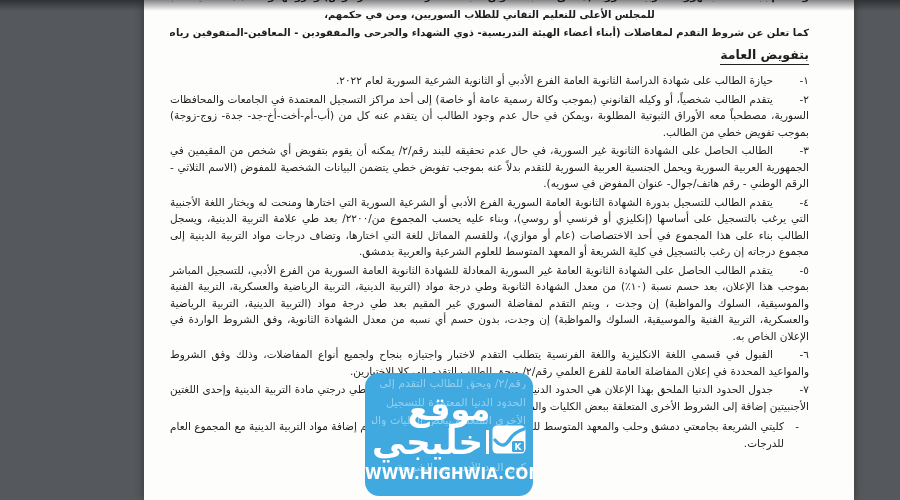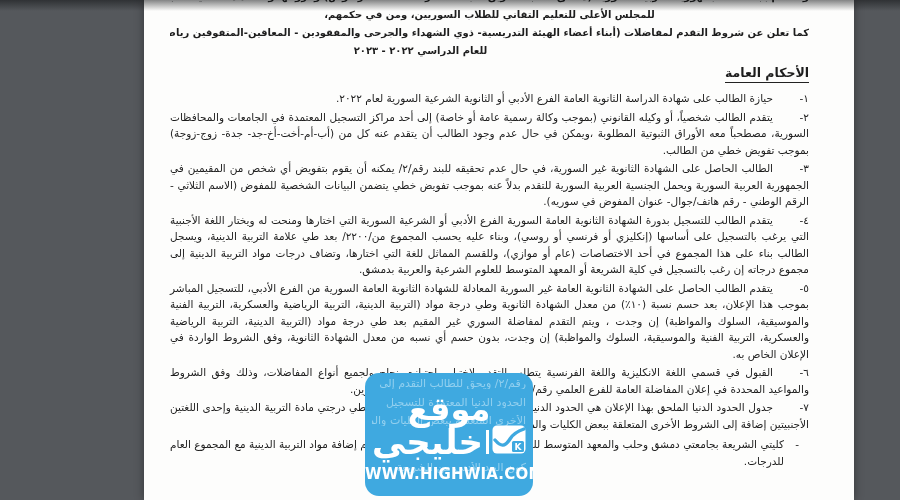--- a/index.html
+++ b/index.html
@@ -62,24 +62,23 @@
 </style>
 </head>
 <body>
 
 <div class="page">
   <div class="content">
 
     <div class="hline hline-cut">وأقسام بجامعات الجمهورية العربية السورية (دمشق، حلب، تشرين، البعث، الفرات، حماة، طرطوس) وفروعها والمعاهد التقانية التابعة</div>
     <div class="hline">للمجلس الأعلى للتعليم التقاني للطلاب السوريين، ومن في حكمهم،</div>
     <div class="hline">كما تعلن عن شروط التقدم لمفاضلات (أبناء أعضاء الهيئة التدريسية- ذوي الشهداء والجرحى والمفقودين - المعاقين-المتفوقين رياضياً)</div>
-    <div class="hline hline-year">للعام الدراسي ٢٠٢٢ - ٢٠٢٣</div>
 
     <div class="title-wrap">
-      <span class="title">الأحكام العامة</span>
+      <span class="title">بتفويض العامة</span>
     </div>
 
     <p class="item">
       <span class="num">١-</span><span>حيازة الطالب على شهادة الدراسة الثانوية العامة الفرع الأدبي أو الثانوية الشرعية السورية لعام ٢٠٢٢.</span>
     </p>
     <p class="item">
       <span class="num">٢-</span><span>يتقدم الطالب شخصياً، أو وكيله القانوني (بموجب وكالة رسمية عامة أو خاصة) إلى أحد مراكز التسجيل المعتمدة في الجامعات والمحافظات السورية، مصطحباً معه الأوراق الثبوتية المطلوبة ،ويمكن في حال عدم وجود الطالب أن يتقدم عنه كل من (أب-أم-أخت-أخ-جد- جدة- زوج-زوجة) بموجب تفويض خطي من الطالب.</span>
     </p>
     <p class="item">
       <span class="num">٣-</span><span>الطالب الحاصل على الشهادة الثانوية غير السورية، في حال عدم تحقيقه للبند رقم/٢/ يمكنه أن يقوم بتفويض أي شخص من المقيمين في الجمهورية العربية السورية ويحمل الجنسية العربية السورية للتقدم بدلاً عنه بموجب تفويض خطي يتضمن البيانات الشخصية للمفوض (الاسم الثلاثي - الرقم الوطني - رقم هاتف/جوال- عنوان المفوض في سوريه).</span>

